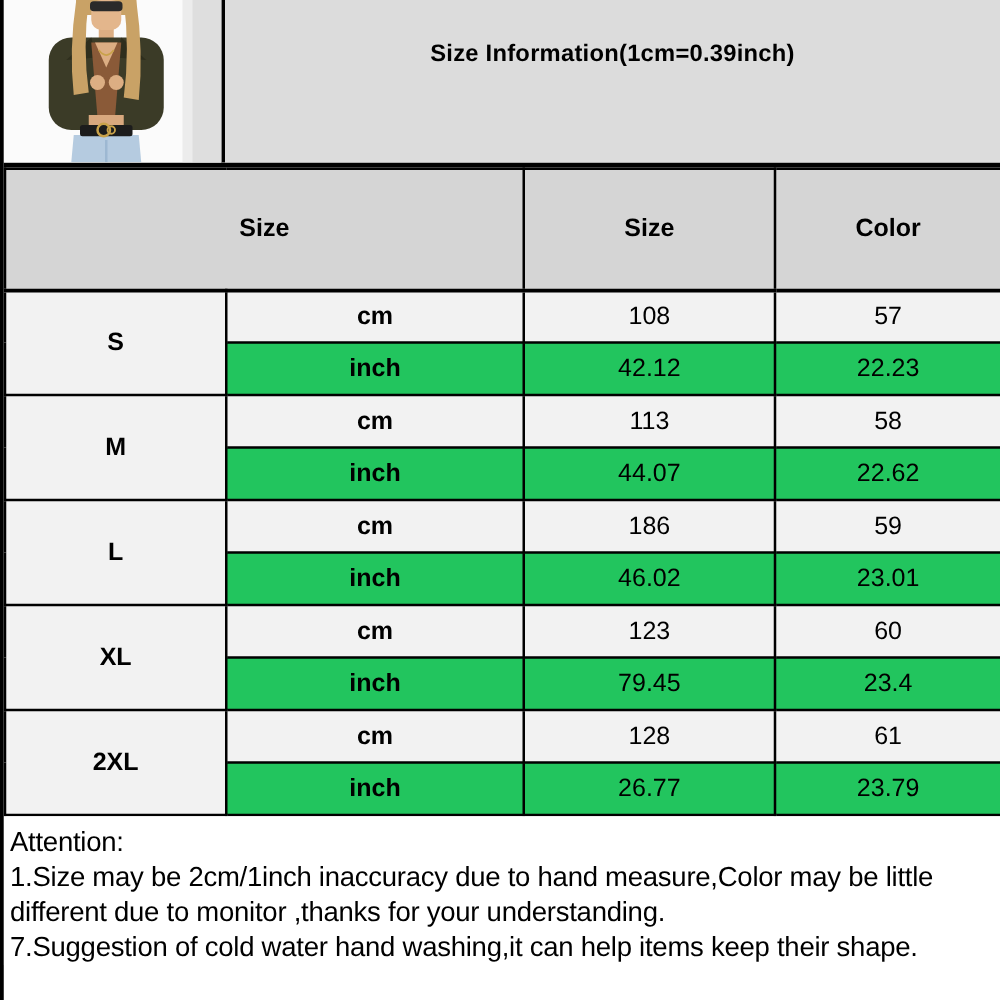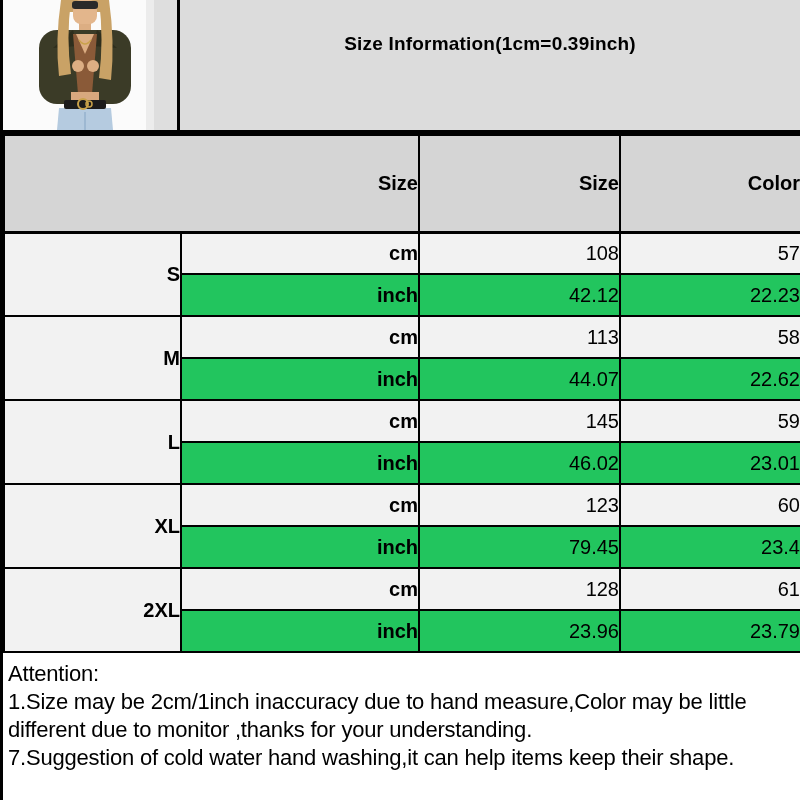--- a/index.html
+++ b/index.html
@@ -42,21 +42,21 @@
   }
 
   
   table.size-table {
     width: 797px;
     border-collapse: collapse;
     table-layout: fixed;
   }
   table.size-table td {
     border: 2px solid #000;
-    text-align: right;
+    text-align: center;
     vertical-align: middle;
     font-size: 20px;
     padding: 0;
   }
   tr.head-row td {
     height: 97px;
     background: #d5d5d5;
     border-bottom: 3px solid #000;
   }
   td.size-head { font-size: 37px; font-weight: bold; }
@@ -165,21 +165,21 @@
       </tr>
       <tr class="inch-row">
         <td class="unit-cell">inch</td>
         <td>44.07</td>
         <td>22.62</td>
       </tr>
 
       <tr class="cm-row">
         <td rowspan="2" class="size-cell">L</td>
         <td class="unit-cell">cm</td>
-        <td>145</td>
+        <td>186</td>
         <td>59</td>
       </tr>
       <tr class="inch-row">
         <td class="unit-cell">inch</td>
         <td>46.02</td>
         <td>23.01</td>
       </tr>
 
       <tr class="cm-row">
         <td rowspan="2" class="size-cell">XL</td>
@@ -194,21 +194,21 @@
       </tr>
 
       <tr class="cm-row">
         <td rowspan="2" class="size-cell">2XL</td>
         <td class="unit-cell">cm</td>
         <td>128</td>
         <td>61</td>
       </tr>
       <tr class="inch-row">
         <td class="unit-cell">inch</td>
-        <td>23.96</td>
+        <td>26.77</td>
         <td>23.79</td>
       </tr>
     </tbody>
   </table>
 
   <div class="attention">
     <div class="line">Attention:</div>
     <div class="line">1.Size may be 2cm/1inch inaccuracy due to hand measure,Color may be little</div>
     <div class="line">different due to monitor ,thanks for your understanding.</div>
     <div class="line">7.Suggestion of cold water hand washing,it can help items keep their shape.</div>

